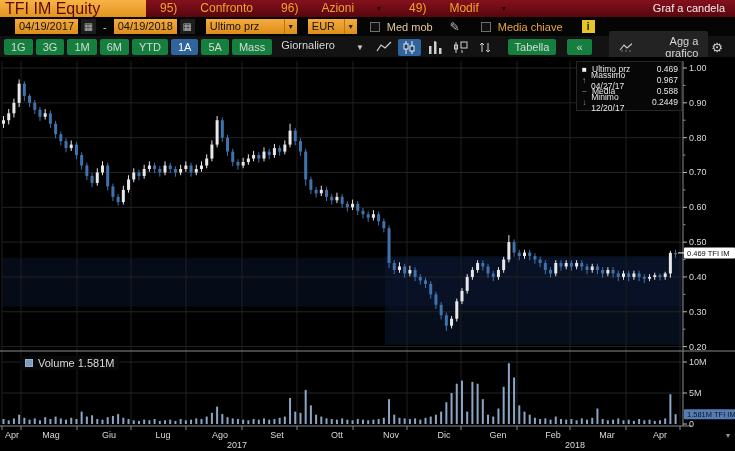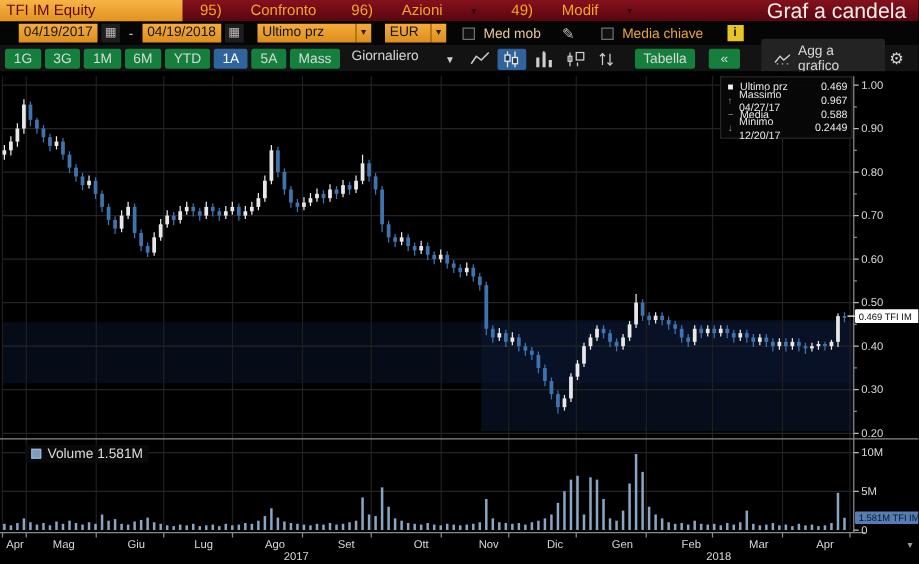--- a/index.html
+++ b/index.html
@@ -4,25 +4,25 @@
 <style>
   * { box-sizing: border-box; margin: 0; padding: 0; }
   html,body { background:#000; }
   body { width:735px; height:451px; overflow:hidden; font-family:"Liberation Sans",sans-serif; }
   .screen { position:relative; width:735px; height:451px; background:#000; overflow:hidden; }
 
   
   .topbar { display:flex; align-items:stretch; height:17px;
             background:linear-gradient(#84111d,#58060e); }
   .ticker-tab { width:146px; background:linear-gradient(#f8b347,#e2931d);
-                color:#5c0a00; font-size:12px; line-height:17px; padding:0 5px; }
+                color:#5c0a00; font-size:16px; line-height:17px; padding:0 5px; }
   .menu-item { color:#f2a42e; font-size:12px; line-height:17px; padding:0 14px;
                display:flex; gap:23px; align-items:center; cursor:default; }
   .menu-caret { color:#2d0004; font-size:8px; line-height:17px; }
-  .chart-title { margin-left:auto; color:#f7ecec; font-size:17px; line-height:17px; padding-right:10px; }
+  .chart-title { margin-left:auto; color:#f7ecec; font-size:11px; line-height:17px; padding-right:10px; }
 
   
   .ctrlbar { display:flex; align-items:center; height:19px; background:#050505;
              font-size:11px; padding-left:15px; gap:3px; }
   .field { background:linear-gradient(#f5ab3e,#dd8e1a); color:#141414; height:15px;
            line-height:15px; padding:0 4px; white-space:nowrap; }
   .calbtn { width:15px; height:15px; background:#1d1d1d; color:#b5b5b5; font-size:10px;
             line-height:15px; text-align:center; font-family:"DejaVu Sans",sans-serif; }
   .dd { width:13px; height:15px; background:linear-gradient(#f5ab3e,#dd8e1a);
         border-left:1px solid #b87713; color:#222; font-size:7px; display:flex;
@@ -39,21 +39,21 @@
   .toolbar { display:flex; align-items:center; height:22px; background:#131313;
              padding:0 4px; gap:3px; font-size:11px; color:#d6d6d6; }
   .tbtn { background:#15803d; height:16px; line-height:16px; padding:0 7px;
           border-radius:2px; color:#d8d8d8; white-space:nowrap; }
   .tbtn.sel { background:#2f649c; color:#fff; }
   .tdrop { display:flex; gap:21px; align-items:flex-start; padding:0 6px; height:16px; }
   .tdrop .menu-caret { color:#cfcfcf; }
   .ibtn { width:24px; height:17px; display:flex; align-items:center; justify-content:center; border-radius:2px; }
   .ibtn.sel { background:#2f649c; }
   .addbtn { display:flex; gap:6px; align-items:center; background:#232323; height:33px;
-            padding:0 10px; border-radius:2px; margin-left:14px; }
+            padding:0 10px; border-radius:2px; margin-left:14px;text-align:right; }
   .gear { margin-left:auto; margin-right:8px; color:#cfcfcf; font-size:13px;
           font-family:"DejaVu Sans",sans-serif; }
 
   
   .chart-area { position:absolute; top:57px; left:0; width:735px; height:394px; background:#000; }
   svg text { font-family:"Liberation Sans",sans-serif; }
 
   .legend { position:absolute; left:576px; top:4px; width:106px;
             background:rgba(8,8,8,.93); border:1px solid #262626;
             font-size:8.5px; color:#e8e8e8; padding:2px 3px; }

